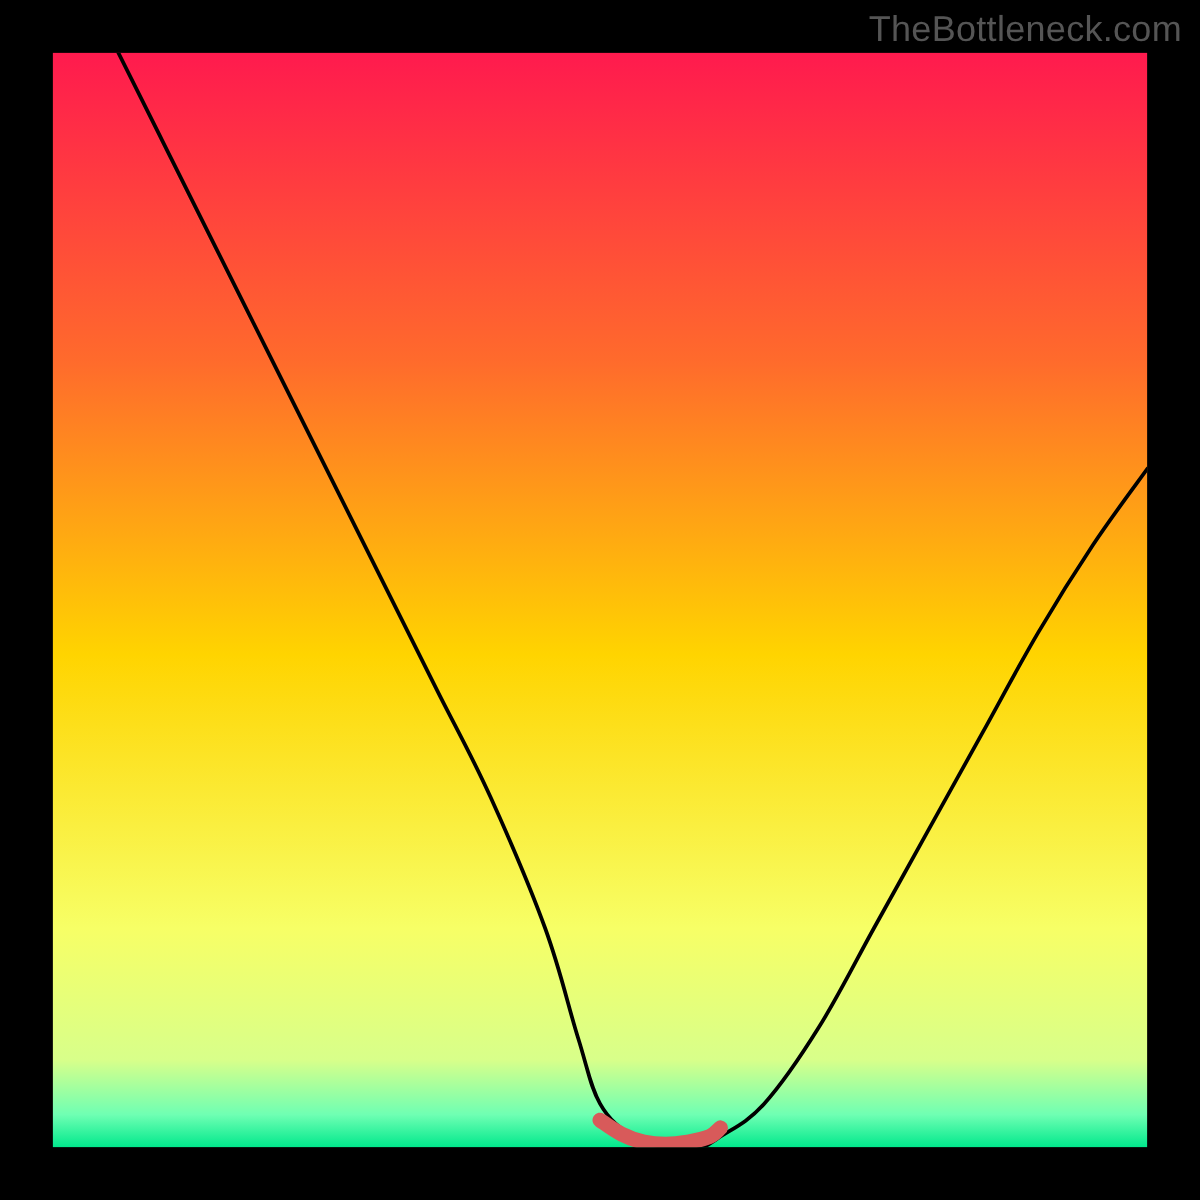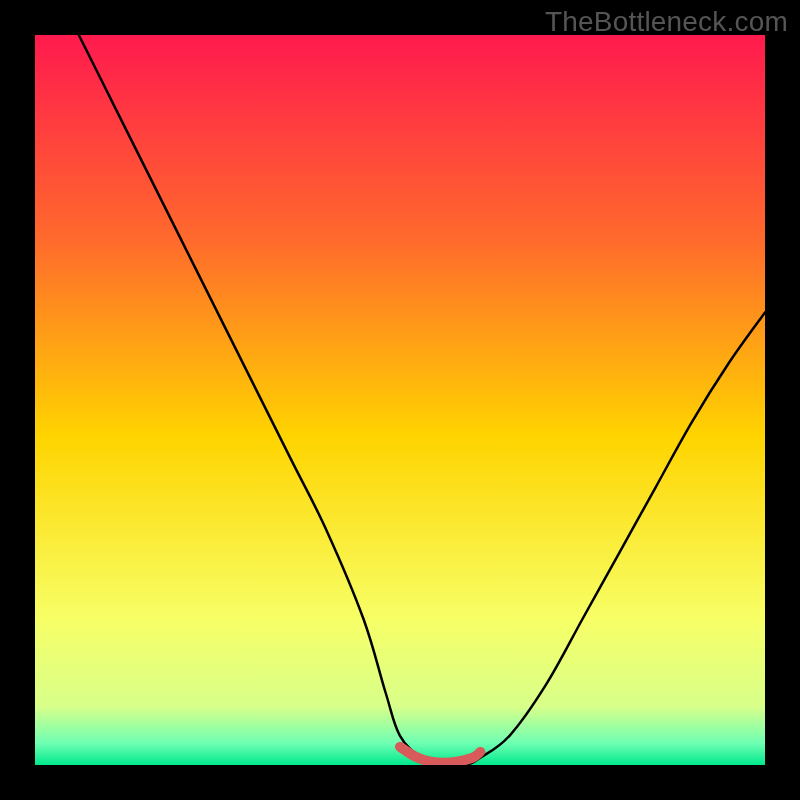--- a/index.html
+++ b/index.html
@@ -25,21 +25,21 @@
     left: 35px;
     width: 730px;
     height: 730px;
     overflow: hidden;
   }
   .watermark {
     position: absolute;
     top: 6px;
     right: 12px;
     color: #555;
-    font-size: 28px;
+    font-size: 24px;
     font-weight: 500;
     letter-spacing: 0.2px;
   }
 </style>
 </head>
 <body>
 
 <div class="outer-frame">
 
   <div class="watermark">TheBottleneck.com</div>

